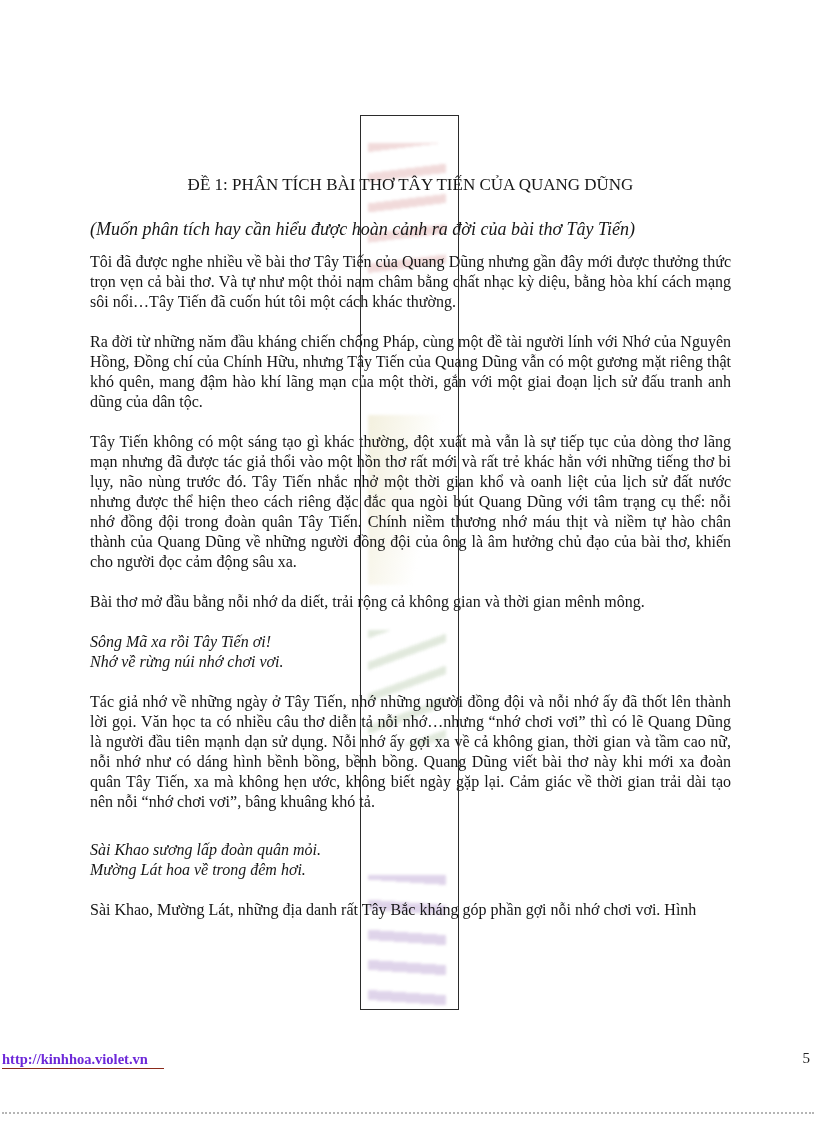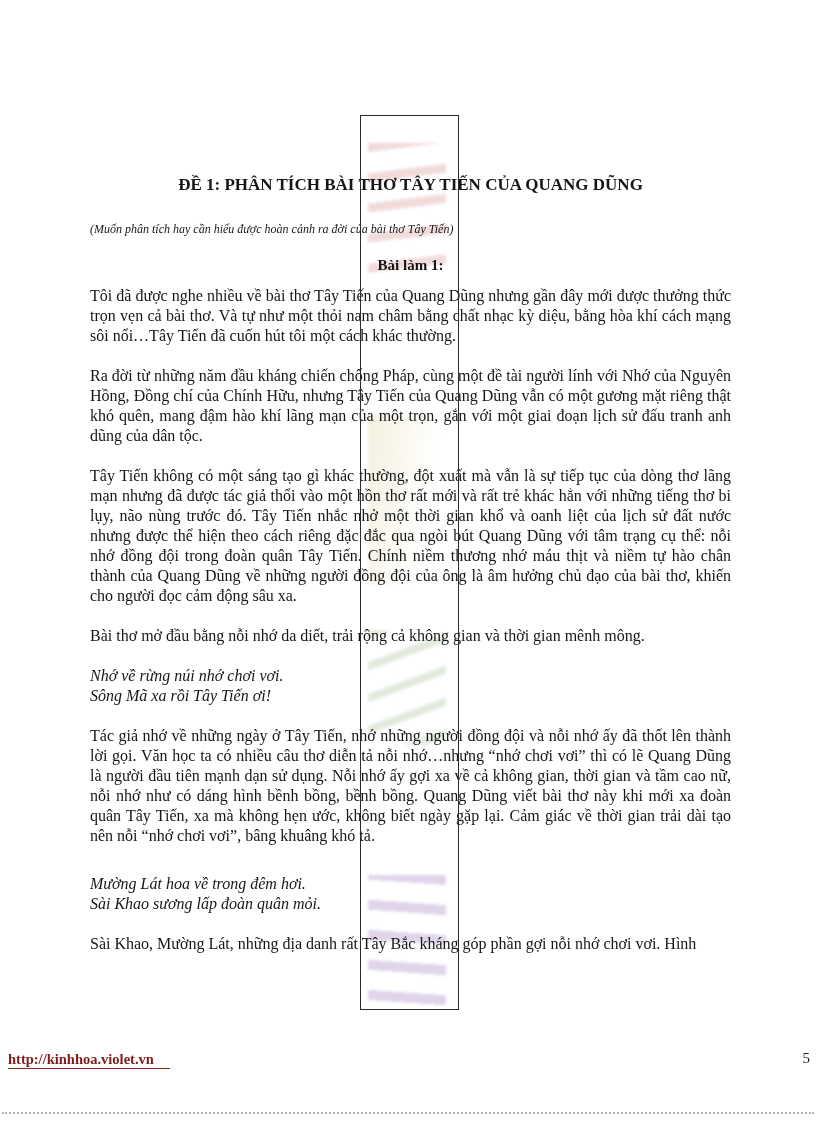--- a/index.html
+++ b/index.html
@@ -13,28 +13,28 @@
   }
   .content{
     position:relative;
     z-index:1;
     padding:174px 85px 0 90px;
     font-size:16px;
     line-height:20px;
   }
   .doc-title{
     text-align:center;
-    font-weight:bold;
+    font-weight:normal;
     font-size:17px;
     line-height:22px;
     margin:0 0 0 0;
   }
   .doc-subtitle{
     font-style:italic;
-    font-size:12px;
+    font-size:18px;
     line-height:22px;
     margin-top:22px;
   }
   .section-heading{
     text-align:center;
     font-weight:bold;
     font-size:15px;
     line-height:18px;
     margin-top:16px;
   }
@@ -59,24 +59,24 @@
   
   .wm-box{
     position:absolute;z-index:2;
     left:360px;top:115px;width:97px;height:893px;
     border:1px solid #2b2b2b;
     background:transparent;
     pointer-events:none;
   }
   .footer-link{
     position:absolute;z-index:3;
-    left:8px;top:1051px;
+    left:2px;top:1051px;
     font-weight:bold;
     font-size:14.5px;
-    color:#7f1d1d;
+    color:#6d28d9;
     text-decoration:none;
     border-bottom:1.5px solid #8b2a1a;
     padding-right:16px;
     line-height:17px;
   }
   .page-number{
     position:absolute;z-index:3;
     right:6px;top:1050px;
     font-size:15px;
     color:#222;
@@ -96,37 +96,36 @@
   <div class="wm-layer">
     <div class="wm wm-a"></div>
     <div class="wm wm-b"></div>
     <div class="wm wm-c"></div>
     <div class="wm wm-d"></div>
   </div>
 
   <div class="content">
     <div class="doc-title">ĐỀ 1: PHÂN TÍCH BÀI THƠ TÂY TIẾN CỦA QUANG DŨNG</div>
     <div class="doc-subtitle">(Muốn phân tích hay cần hiểu được hoàn cảnh ra đời của bài thơ Tây Tiến)</div>
-    <div class="section-heading">Bài làm 1:</div>
 
     <p class="para first">Tôi đã được nghe nhiều về bài thơ Tây Tiến của Quang Dũng nhưng gần đây mới được thưởng thức trọn vẹn cả bài thơ. Và tự như một thỏi nam châm bằng chất nhạc kỳ diệu, bằng hòa khí cách mạng sôi nổi…Tây Tiến đã cuốn hút tôi một cách khác thường.</p>
-    <p class="para">Ra đời từ những năm đầu kháng chiến chống Pháp, cùng một đề tài người lính với Nhớ của Nguyên Hồng, Đồng chí của Chính Hữu, nhưng Tây Tiến của Quang Dũng vẫn có một gương mặt riêng thật khó quên, mang đậm hào khí lãng mạn của một trọn, gắn với một giai đoạn lịch sử đấu tranh anh dũng của dân tộc.</p>
+    <p class="para">Ra đời từ những năm đầu kháng chiến chống Pháp, cùng một đề tài người lính với Nhớ của Nguyên Hồng, Đồng chí của Chính Hữu, nhưng Tây Tiến của Quang Dũng vẫn có một gương mặt riêng thật khó quên, mang đậm hào khí lãng mạn của một thời, gắn với một giai đoạn lịch sử đấu tranh anh dũng của dân tộc.</p>
     <p class="para">Tây Tiến không có một sáng tạo gì khác thường, đột xuất mà vẫn là sự tiếp tục của dòng thơ lãng mạn nhưng đã được tác giả thổi vào một hồn thơ rất mới và rất trẻ khác hẳn với những tiếng thơ bi lụy, não nùng trước đó. Tây Tiến nhắc nhở một thời gian khổ và oanh liệt của lịch sử đất nước nhưng được thể hiện theo cách riêng đặc đắc qua ngòi bút Quang Dũng với tâm trạng cụ thể: nỗi nhớ đồng đội trong đoàn quân Tây Tiến. Chính niềm thương nhớ máu thịt và niềm tự hào chân thành của Quang Dũng về những người đồng đội của ông là âm hưởng chủ đạo của bài thơ, khiến cho người đọc cảm động sâu xa.</p>
     <p class="para">Bài thơ mở đầu bằng nỗi nhớ da diết, trải rộng cả không gian và thời gian mênh mông.</p>
 
     <div class="poem">
+      <div>Sông Mã xa rồi Tây Tiến ơi!</div>
       <div>Nhớ về rừng núi nhớ chơi vơi.</div>
-      <div>Sông Mã xa rồi Tây Tiến ơi!</div>
     </div>
 
     <p class="para">Tác giả nhớ về những ngày ở Tây Tiến, nhớ những người đồng đội và nỗi nhớ ấy đã thốt lên thành lời gọi. Văn học ta có nhiều câu thơ diễn tả nỗi nhớ…nhưng “nhớ chơi vơi” thì có lẽ Quang Dũng là người đầu tiên mạnh dạn sử dụng. Nỗi nhớ ấy gợi xa về cả không gian, thời gian và tầm cao nữ, nỗi nhớ như có dáng hình bềnh bồng, bềnh bồng. Quang Dũng viết bài thơ này khi mới xa đoàn quân Tây Tiến, xa mà không hẹn ước, không biết ngày gặp lại. Cảm giác về thời gian trải dài tạo nên nỗi “nhớ chơi vơi”, bâng khuâng khó tả.</p>
 
     <div class="poem second">
+      <div>Sài Khao sương lấp đoàn quân mỏi.</div>
       <div>Mường Lát hoa về trong đêm hơi.</div>
-      <div>Sài Khao sương lấp đoàn quân mỏi.</div>
     </div>
 
     <p class="para">Sài Khao, Mường Lát, những địa danh rất Tây Bắc kháng góp phần gợi nỗi nhớ chơi vơi. Hình</p>
   </div>
 
   <div class="wm-box"></div>
 
   <a class="footer-link" href="#">http://kinhhoa.violet.vn</a>
   <div class="page-number">5</div>
   <div class="page-break-dots"></div>

